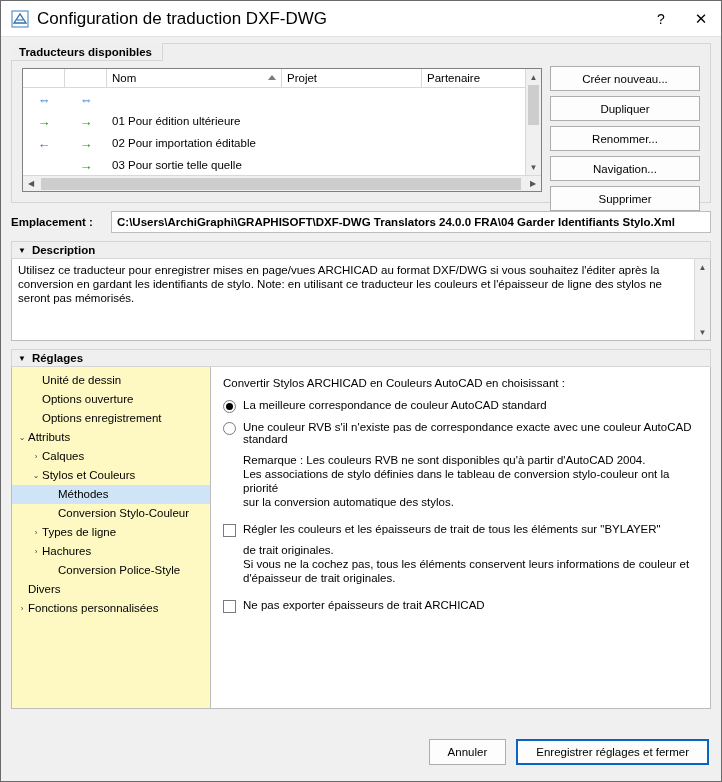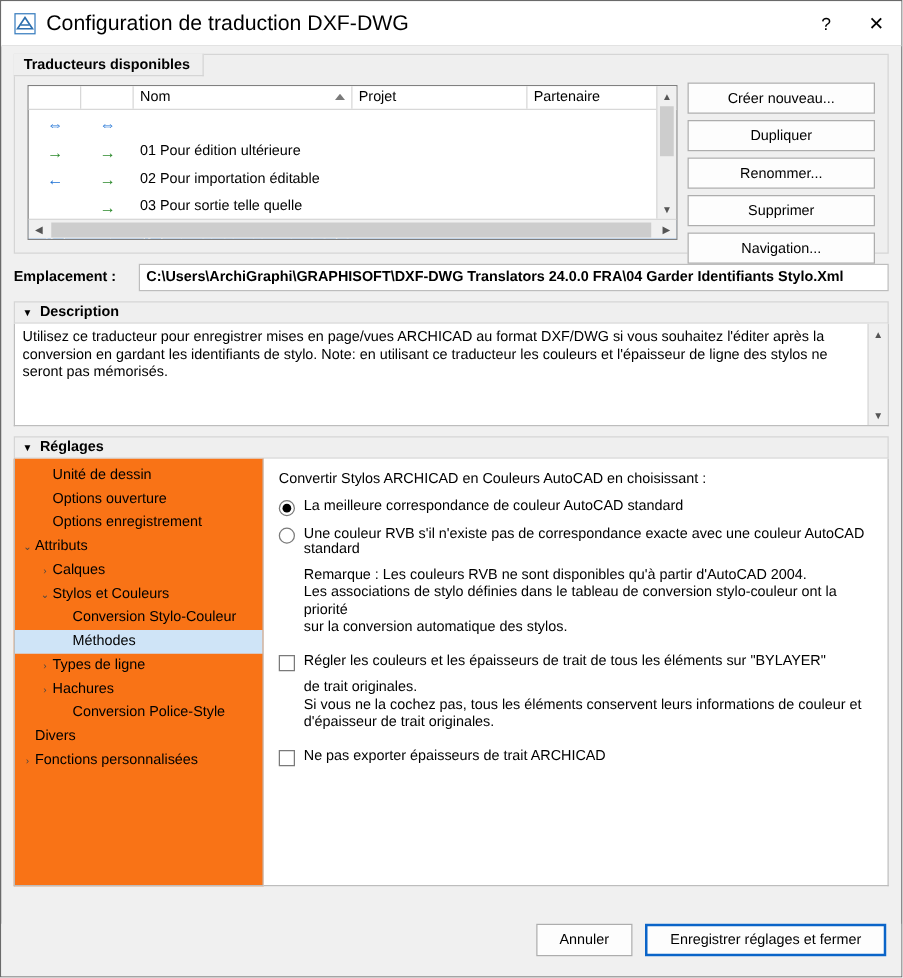--- a/index.html
+++ b/index.html
@@ -166,21 +166,21 @@
     position:absolute; right:0; top:0; bottom:0; width:16px; background:#f0f0f0;
     border-left:1px solid #d8d8d8;
   }
   .desc-sb .up,.desc-sb .down { height:16px;display:flex;align-items:center;justify-content:center;font-size:8px;color:#555;}
   .desc-sb .down { position:absolute; bottom:0; left:0; right:0; }
 
   
   .reg-group { margin-top:8px; }
   .reg-body { display:flex; height:342px; }
   .tree {
-    width:200px; background:#f97316; border:1px solid #bdbdbd; border-top:none;
+    width:200px; background:#fef9c3; border:1px solid #bdbdbd; border-top:none;
     font-size:11.5px; padding-top:4px;
   }
   .tnode { height:19px; line-height:19px; display:flex; align-items:center; }
   .tnode span.lbl { white-space:nowrap; }
   .tnode .tw { width:12px; display:inline-block; text-align:center; font-size:8px; color:#444; }
   .tnode.sel { background:#cfe4f7; }
   .tnode.ind1 { padding-left:4px; }
   .tnode.ind2 { padding-left:18px; }
   .tnode.ind3 { padding-left:34px; }
 
@@ -318,22 +318,22 @@
               <div class="thumb"></div>
             </div>
           <div class="rt">▶</div>
         </div>
       </div>
 
       <div class="tbtns">
         <button class="btn">Créer nouveau...</button>
         <button class="btn">Dupliquer</button>
         <button class="btn">Renommer...</button>
+        <button class="btn">Navigation...</button>
         <button class="btn">Supprimer</button>
-        <button class="btn">Navigation...</button>
       </div>
     </div>
 
     <div class="emp-row">
       <div class="emp-label">Emplacement :</div>
       <div class="emp-field">C:\Users\ArchiGraphi\GRAPHISOFT\DXF-DWG Translators 24.0.0 FRA\04 Garder Identifiants Stylo.Xml</div>
     </div>
 
     <div class="desc-group">
       <div class="collapse-hdr">
@@ -374,27 +374,27 @@
               <span class="lbl">Attributs</span>
             </div>
           <div class="tnode ind2">
               <span class="tw">›</span>
               <span class="lbl">Calques</span>
             </div>
           <div class="tnode ind2">
               <span class="tw">⌄</span>
               <span class="lbl">Stylos et Couleurs</span>
             </div>
+          <div class="tnode ind3 sel">
+              <span class="tw"></span>
+              <span class="lbl">Méthodes</span>
+            </div>
           <div class="tnode ind3">
               <span class="tw"></span>
               <span class="lbl">Conversion Stylo-Couleur</span>
-            </div>
-          <div class="tnode ind3 sel">
-              <span class="tw"></span>
-              <span class="lbl">Méthodes</span>
             </div>
           <div class="tnode ind2">
               <span class="tw">›</span>
               <span class="lbl">Types de ligne</span>
             </div>
           <div class="tnode ind2">
               <span class="tw">›</span>
               <span class="lbl">Hachures</span>
             </div>
           <div class="tnode ind3">

